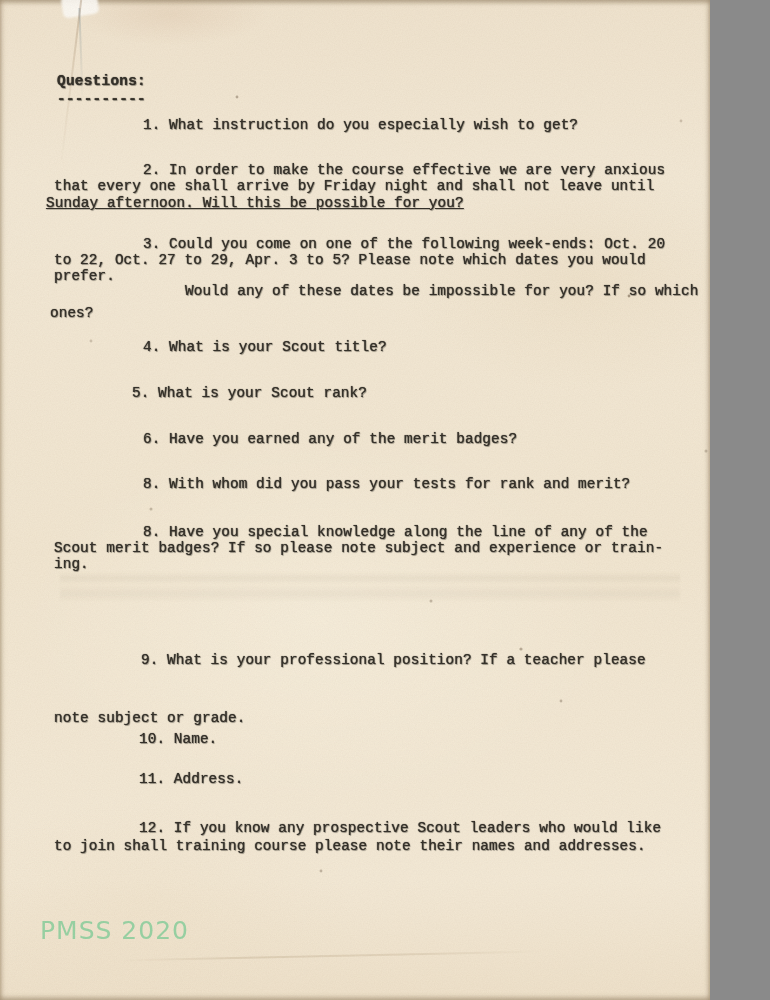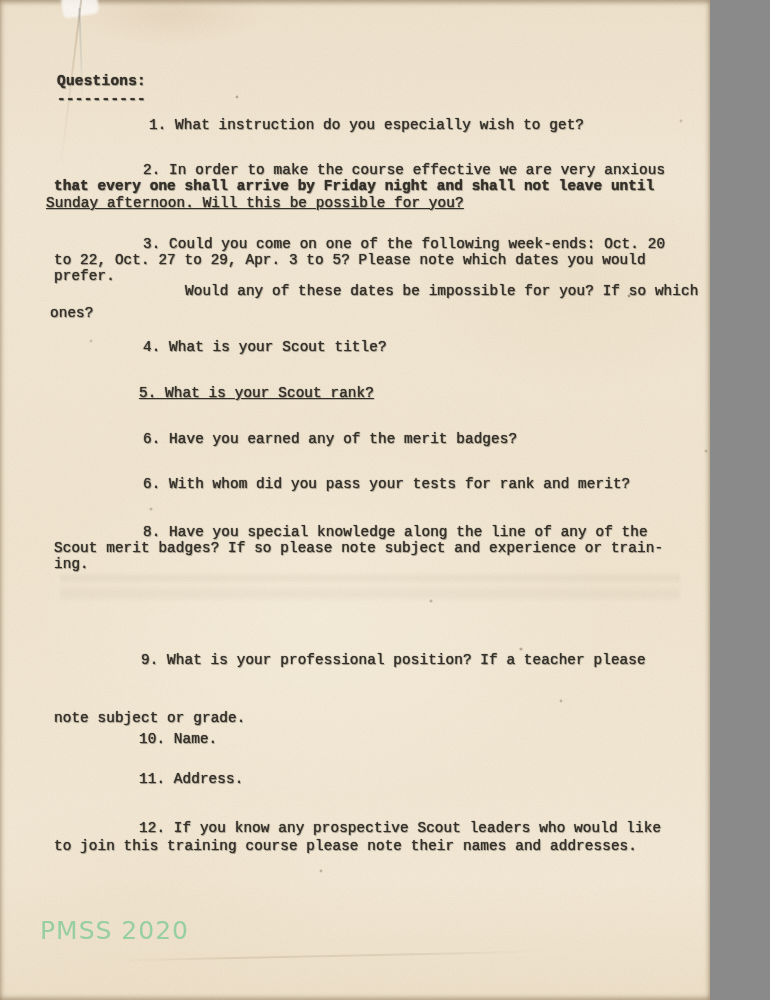--- a/index.html
+++ b/index.html
@@ -159,42 +159,42 @@
   <div class="crease-line-1"></div>
   <div class="crease-line-2"></div>
   <div class="crease-line-3"></div>
   <div class="offset-smudge"></div>
   <div class="specks"></div>
 
   <div class="line heading">Questions:</div>
   <div class="line underline-dashes">----------</div>
 
   <div id="document-body">
-      <div class="line" style="left: 149px; top: 117px;">1. What instruction do you especially wish to get?</div>
+      <div class="line" style="left: 143px; top: 117px;">1. What instruction do you especially wish to get?</div>
       <div class="line" style="left: 143px; top: 162px;">2. In order to make the course effective we are very anxious</div>
-      <div class="line" style="left: 54px; top: 178px; font-weight: bold;">that every one shall arrive by Friday night and shall not leave until</div>
+      <div class="line" style="left: 54px; top: 178px;">that every one shall arrive by Friday night and shall not leave until</div>
       <div class="line" style="left: 46px; top: 195px; text-decoration: underline;">Sunday afternoon. Will this be possible for you?</div>
       <div class="line" style="left: 143px; top: 236px;">3. Could you come on one of the following week-ends: Oct. 20</div>
       <div class="line" style="left: 54px; top: 252px;">to 22, Oct. 27 to 29, Apr. 3 to 5? Please note which dates you would</div>
       <div class="line" style="left: 54px; top: 268px;">prefer.</div>
       <div class="line" style="left: 185px; top: 283px;">Would any of these dates be impossible for you? If so which</div>
       <div class="line" style="left: 50px; top: 305px;">ones?</div>
       <div class="line" style="left: 143px; top: 339px;">4. What is your Scout title?</div>
-      <div class="line" style="left: 139px; top: 385px; text-decoration: underline;">5. What is your Scout rank?</div>
+      <div class="line" style="left: 132px; top: 385px;">5. What is your Scout rank?</div>
       <div class="line" style="left: 143px; top: 431px;">6. Have you earned any of the merit badges?</div>
-      <div class="line" style="left: 143px; top: 476px;">6. With whom did you pass your tests for rank and merit?</div>
+      <div class="line" style="left: 143px; top: 476px;">8. With whom did you pass your tests for rank and merit?</div>
       <div class="line" style="left: 143px; top: 524px;">8. Have you special knowledge along the line of any of the</div>
       <div class="line" style="left: 54px; top: 540px;">Scout merit badges? If so please note subject and experience or train-</div>
       <div class="line" style="left: 54px; top: 556px;">ing.</div>
       <div class="line" style="left: 141px; top: 652px;">9. What is your professional position? If a teacher please</div>
       <div class="line" style="left: 54px; top: 669px; margin-top: 41px;">note subject or grade.</div>
       <div class="line" style="left: 139px; top: 731px;">10. Name.</div>
       <div class="line" style="left: 139px; top: 771px; text-align: center;">11. Address.</div>
       <div class="line" style="left: 139px; top: 820px;">12. If you know any prospective Scout leaders who would like</div>
-      <div class="line" style="left: 54px; top: 838px;">to join this training course please note their names and addresses.</div>
+      <div class="line" style="left: 54px; top: 838px;">to join shall training course please note their names and addresses.</div>
     </div>
 
   <div class="watermark">PMSS 2020</div>
 
   <svg class="grain" width="770" height="1000">
     <filter id="grainf">
       <feTurbulence type="fractalNoise" baseFrequency="0.85" numOctaves="2" stitchTiles="stitch"></feTurbulence>
       <feColorMatrix type="matrix" values="0 0 0 0 0.42  0 0 0 0 0.35  0 0 0 0 0.25  0.22 0 0 0 0"></feColorMatrix>
     </filter>
     <rect width="770" height="1000" filter="url(#grainf)"></rect>

